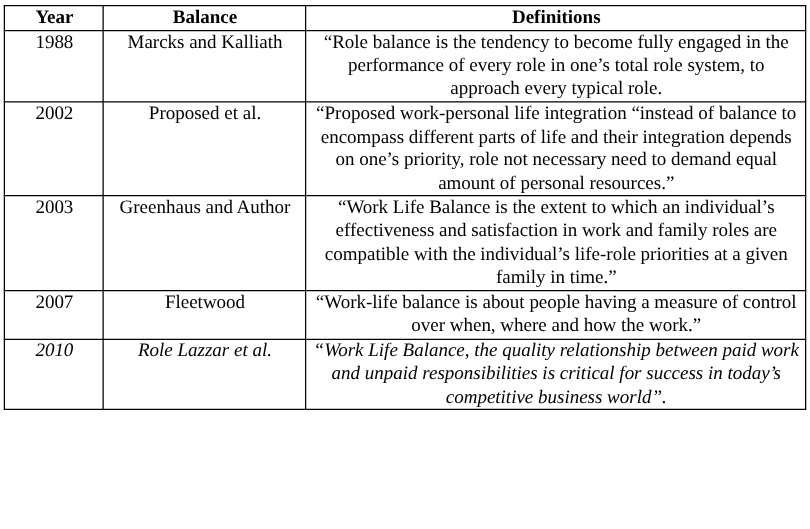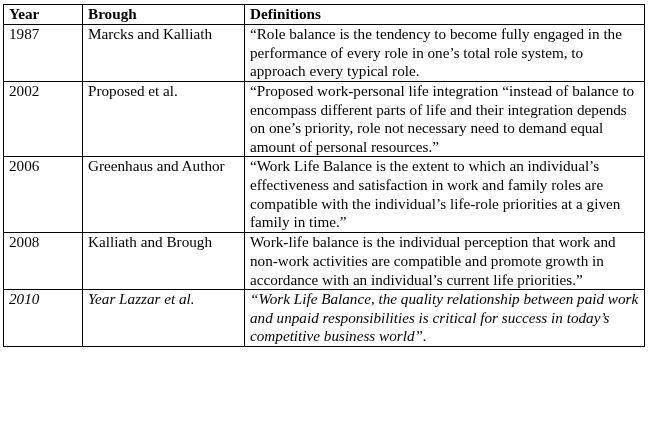--- a/index.html
+++ b/index.html
@@ -21,21 +21,21 @@
       top: 4px;
       width: 641px;
       border-collapse: collapse;
       table-layout: fixed;
       font-size: 15.2px;
       line-height: 18.6px;
     }
     table.defs td, table.defs th {
       border: 1px solid #000000;
       vertical-align: top;
-      text-align: left;
+      text-align: center;
       padding: 0 4px 0 5px;
     }
     table.defs th {
       font-weight: bold;
       height: 19px;
     }
     col.c-year { width: 79px; }
     col.c-author { width: 162px; }
     col.c-def { width: 400px; }
     tr.r1 td { height: 37px; }
@@ -51,44 +51,44 @@
 
 <table class="defs">
   <colgroup>
     <col class="c-year">
     <col class="c-author">
     <col class="c-def">
   </colgroup>
   <thead>
     <tr>
       <th>Year</th>
-      <th>Brough</th>
+      <th>Balance</th>
       <th>Definitions</th>
     </tr>
   </thead>
   <tbody>
     <tr class="r2">
-      <td>1987</td>
+      <td>1988</td>
       <td>Marcks and Kalliath</td>
       <td>“Role balance is the tendency to become fully engaged in the performance of every role in one’s total role system, to approach every typical role.</td>
     </tr>
     <tr class="r3">
       <td>2002</td>
       <td>Proposed et al.</td>
       <td>“Proposed work-personal life integration “instead of balance to encompass different parts of life and their integration depends on one’s priority, role not necessary need to demand equal amount of personal resources.”</td>
     </tr>
     <tr class="r4">
-      <td>2006</td>
+      <td>2003</td>
       <td>Greenhaus and Author</td>
       <td>“Work Life Balance is the extent to which an individual’s effectiveness and satisfaction in work and family roles are compatible with the individual’s life-role priorities at a given family in time.”</td>
     </tr>
-    <tr class="r6">
-      <td>2008</td>
-      <td>Kalliath and Brough</td>
-      <td>Work-life balance is the individual perception that work and non-work activities are compatible and promote growth in accordance with an individual’s current life priorities.”</td>
+    <tr class="r5">
+      <td>2007</td>
+      <td>Fleetwood</td>
+      <td>“Work-life balance is about people having a measure of control over when, where and how the work.”</td>
     </tr>
     <tr class="r7">
       <td>2010</td>
-      <td>Year Lazzar et al.</td>
+      <td>Role Lazzar et al.</td>
       <td>“Work Life Balance, the quality relationship between paid work and unpaid responsibilities is critical for success in today’s competitive business world”.</td>
     </tr>
   </tbody>
 </table>
 
 </body></html>

